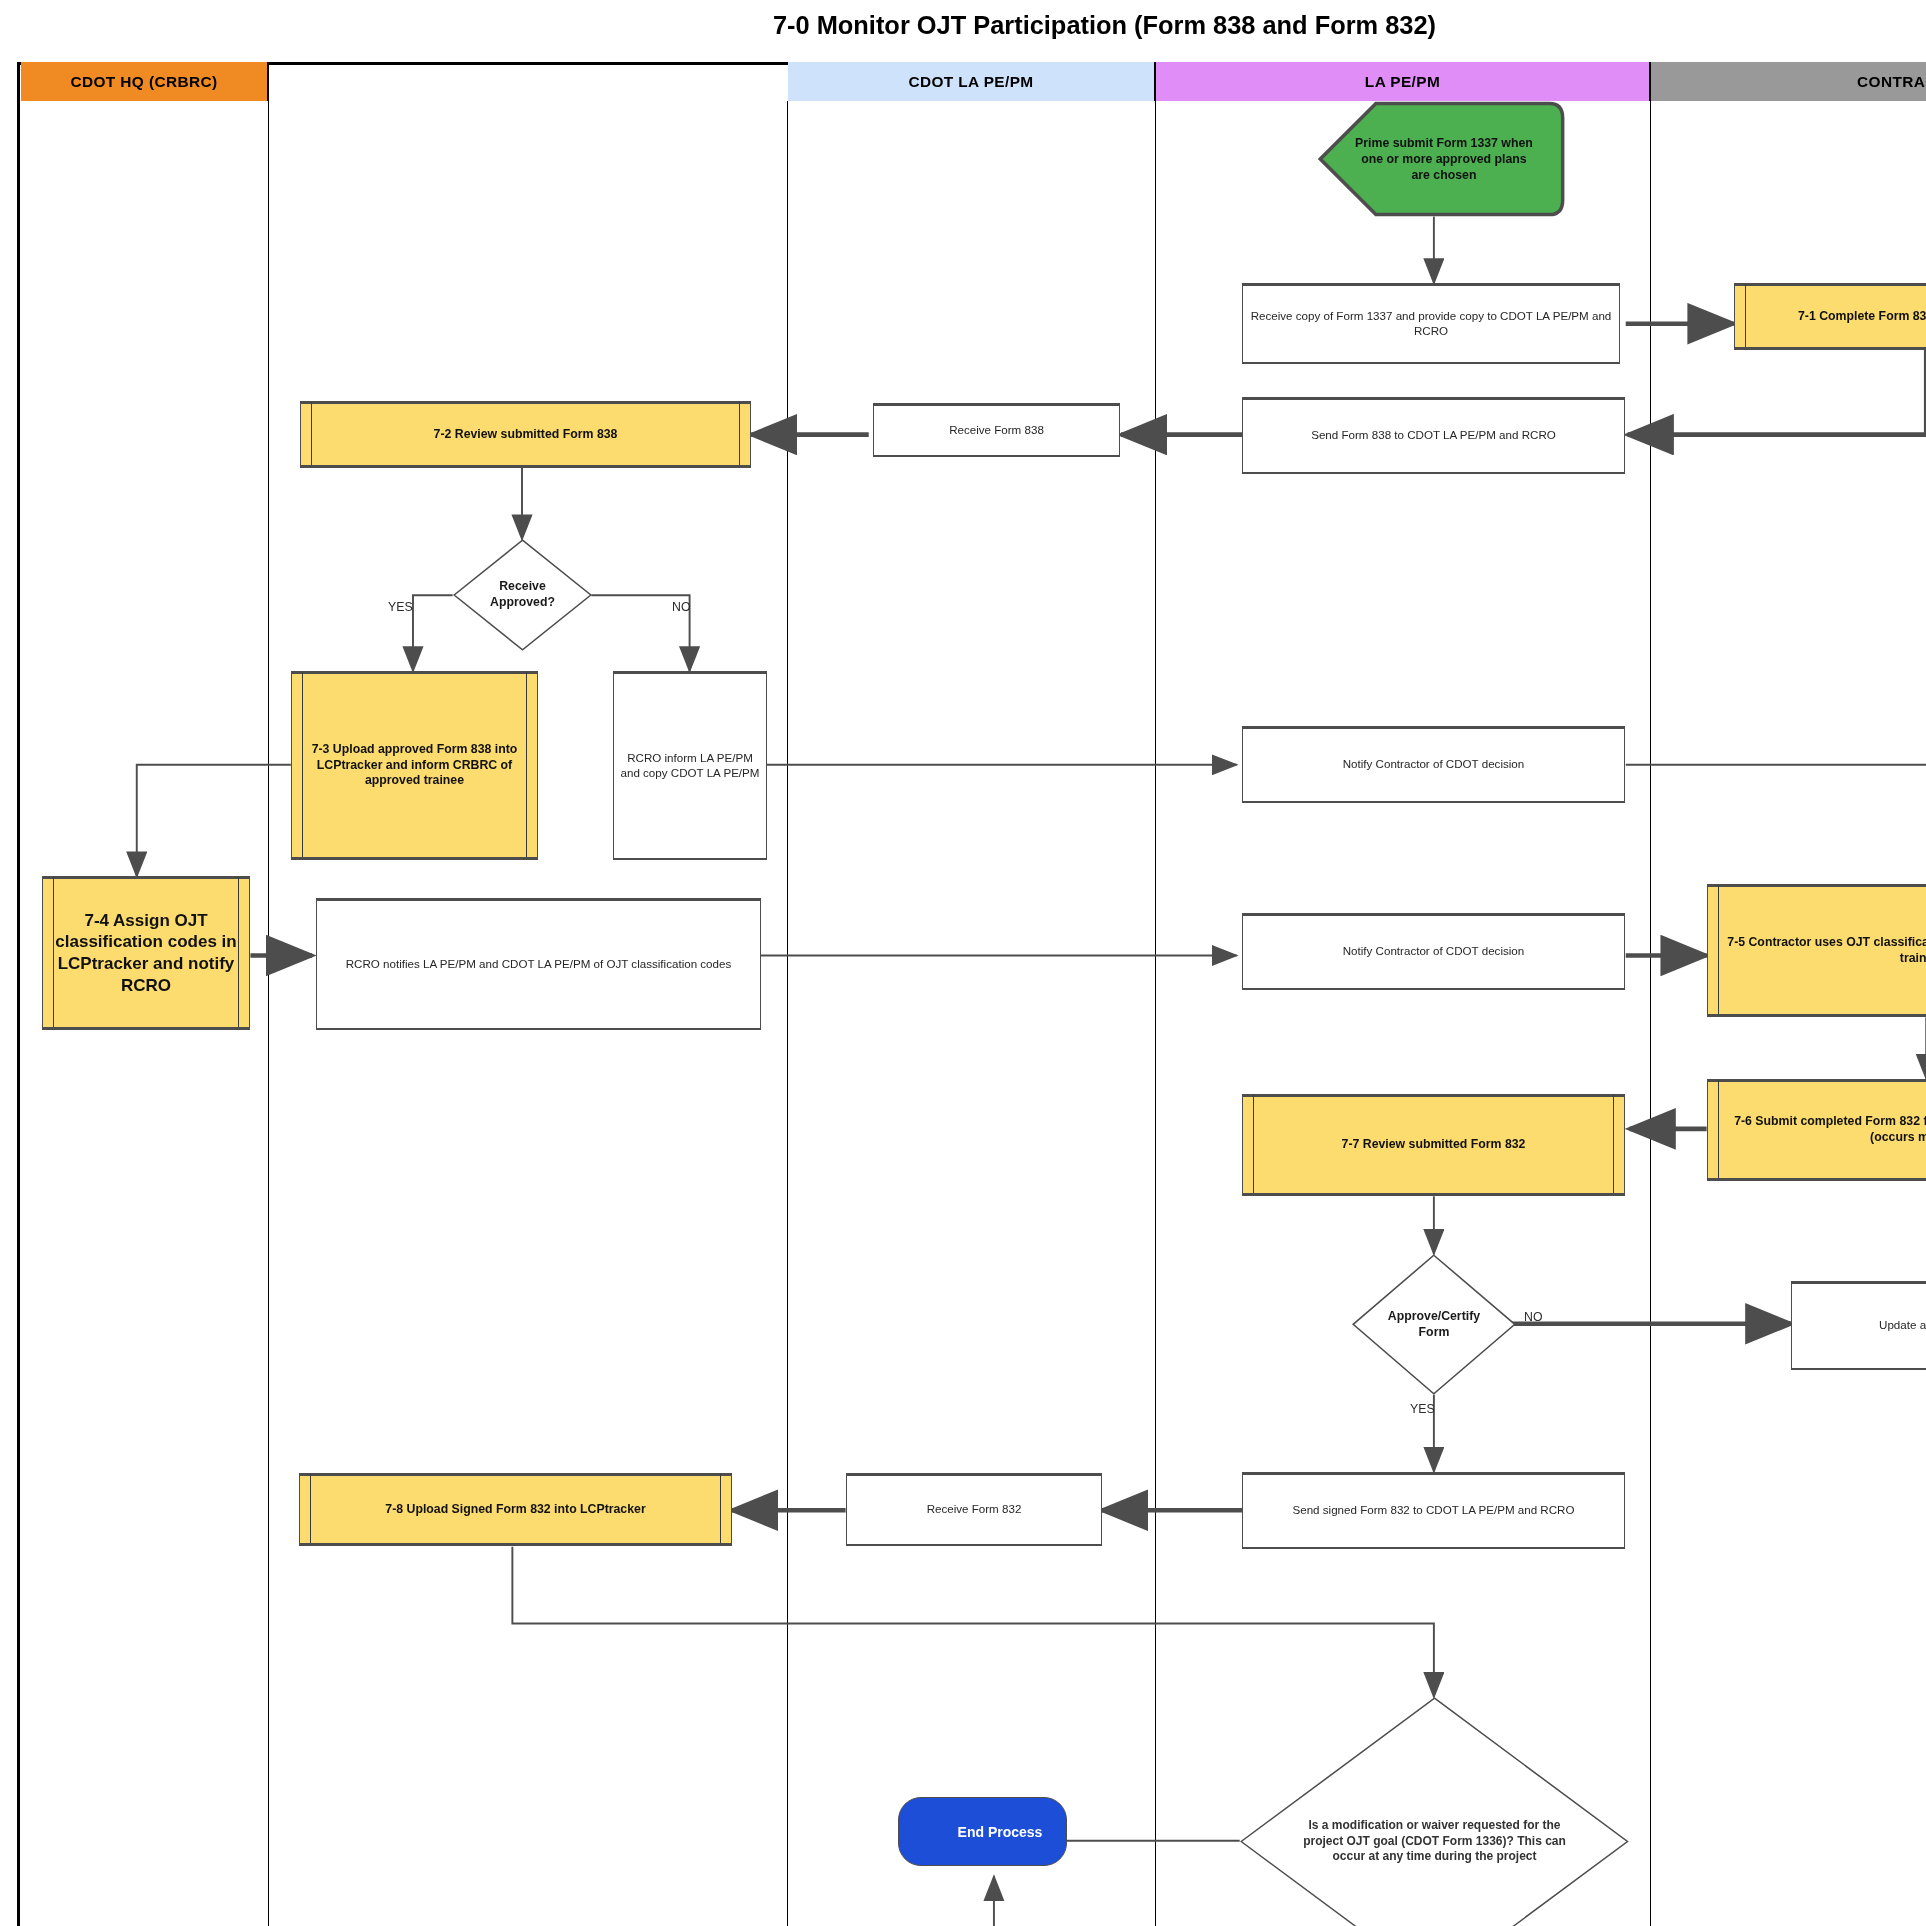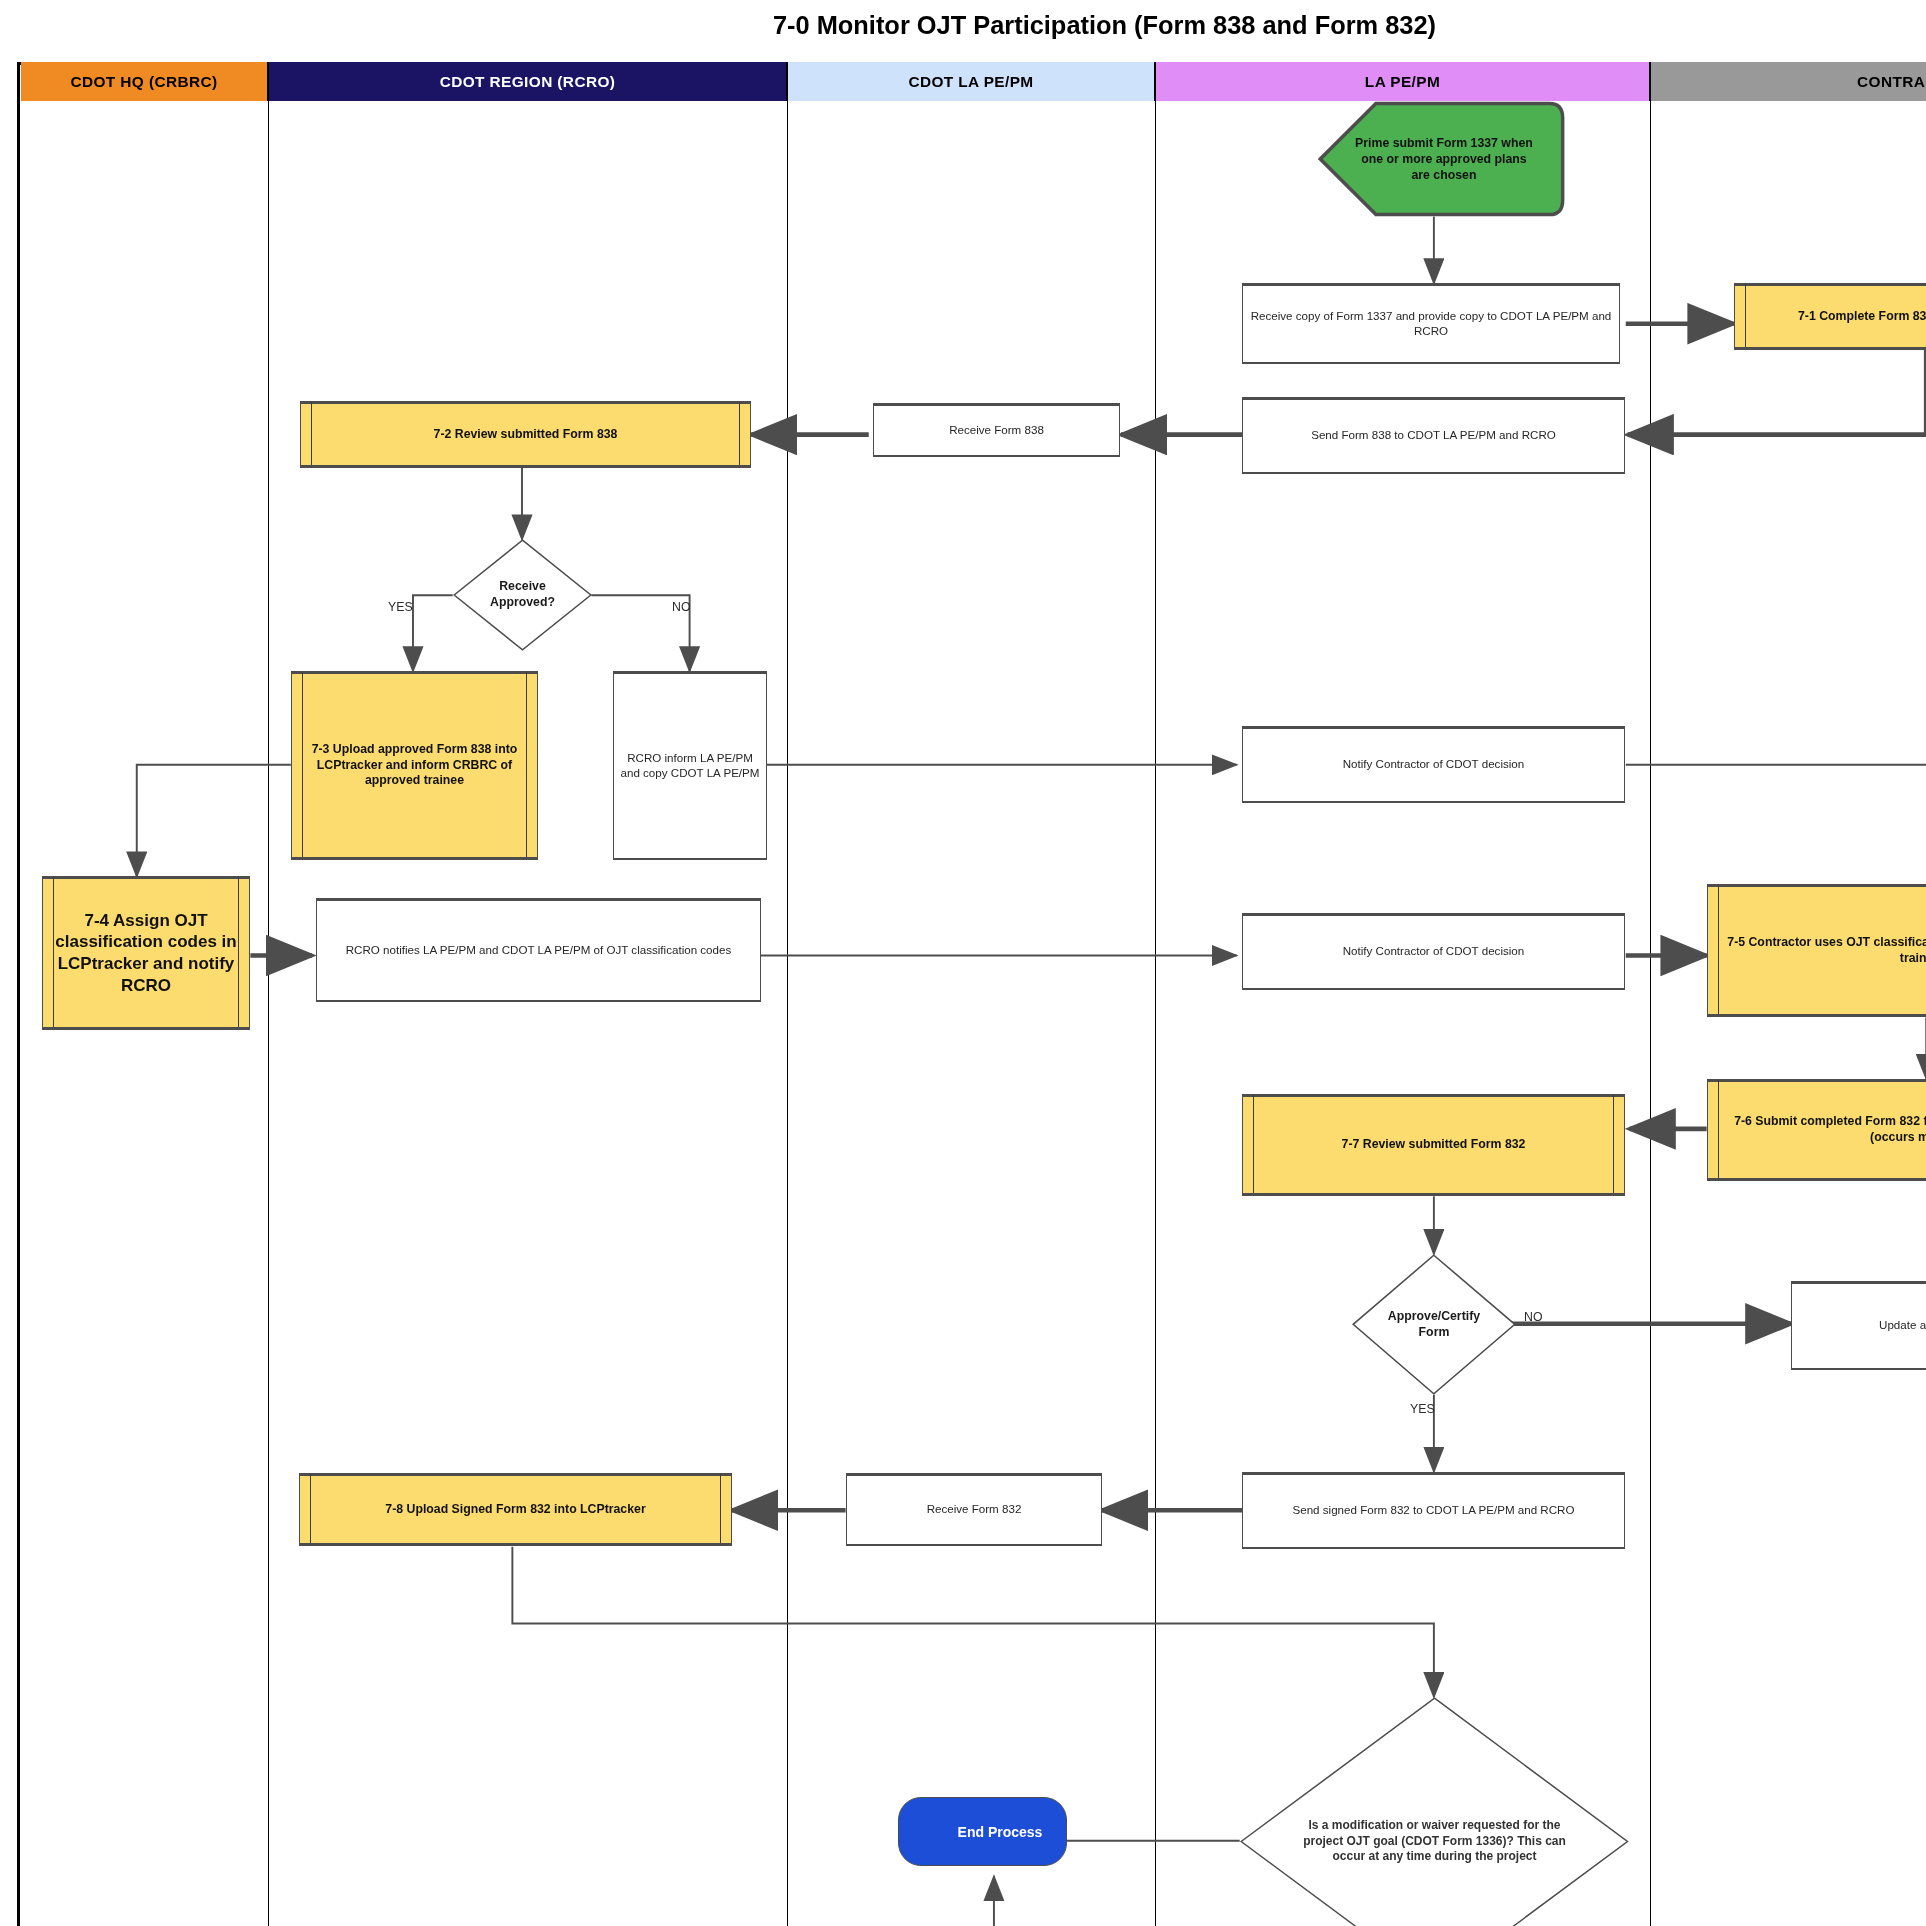--- a/index.html
+++ b/index.html
@@ -70,23 +70,20 @@
 <body>
 
 <div id="canvas">
 
   <div id="title">7-0 Monitor OJT Participation (Form 838 and Form 832)</div>
 
   <div id="lane-frame"></div>
 
   <div class="lane-header" style="left:21px;width:248px;background:#F08A22;color:#000;">
     <span>CDOT HQ (CRBRC)</span>
-  </div>
-  <div class="lane-header" style="left:269px;width:519px;background:#1B1464;color:#fff;">
-    <span>CDOT REGION (RCRO)</span>
   </div>
   <div class="lane-header" style="left:788px;width:368px;background:#CFE2FB;color:#000;">
     <span>CDOT LA PE/PM</span>
   </div>
   <div class="lane-header" style="left:1156px;width:495px;background:#E08DF7;color:#000;">
     <span>LA PE/PM</span>
   </div>
   <div class="lane-header last" style="left:1651px;width:536px;background:#999999;color:#000;">
     <span>CONTRACTORS</span>
   </div>
@@ -215,21 +212,21 @@
   <div class="node box" style="left:1242px;top:726px;width:383px;height:77px;">
     <span class="lbl">Notify Contractor of CDOT decision</span>
   </div>
 
   <div class="node ybox" style="left:42px;top:876px;width:208px;height:154px;font-size:17px;">
     <span class="bar-l"></span>
     <span class="bar-r"></span>
     <span class="lbl">7-4 Assign OJT classification codes in LCPtracker and notify RCRO</span>
   </div>
 
-  <div class="node box" style="left:316px;top:898px;width:445px;height:104px;">
+  <div class="node box" style="left:316px;top:898px;width:445px;height:132px;">
     <span class="lbl">RCRO notifies LA PE/PM and CDOT LA PE/PM of OJT classification codes</span>
   </div>
 
   <div class="node box" style="left:1242px;top:913px;width:383px;height:77px;">
     <span class="lbl">Notify Contractor of CDOT decision</span>
   </div>
 
   <div class="node ybox" style="left:1707px;top:884px;width:426px;height:133px;">
     <span class="bar-l"></span>
 

